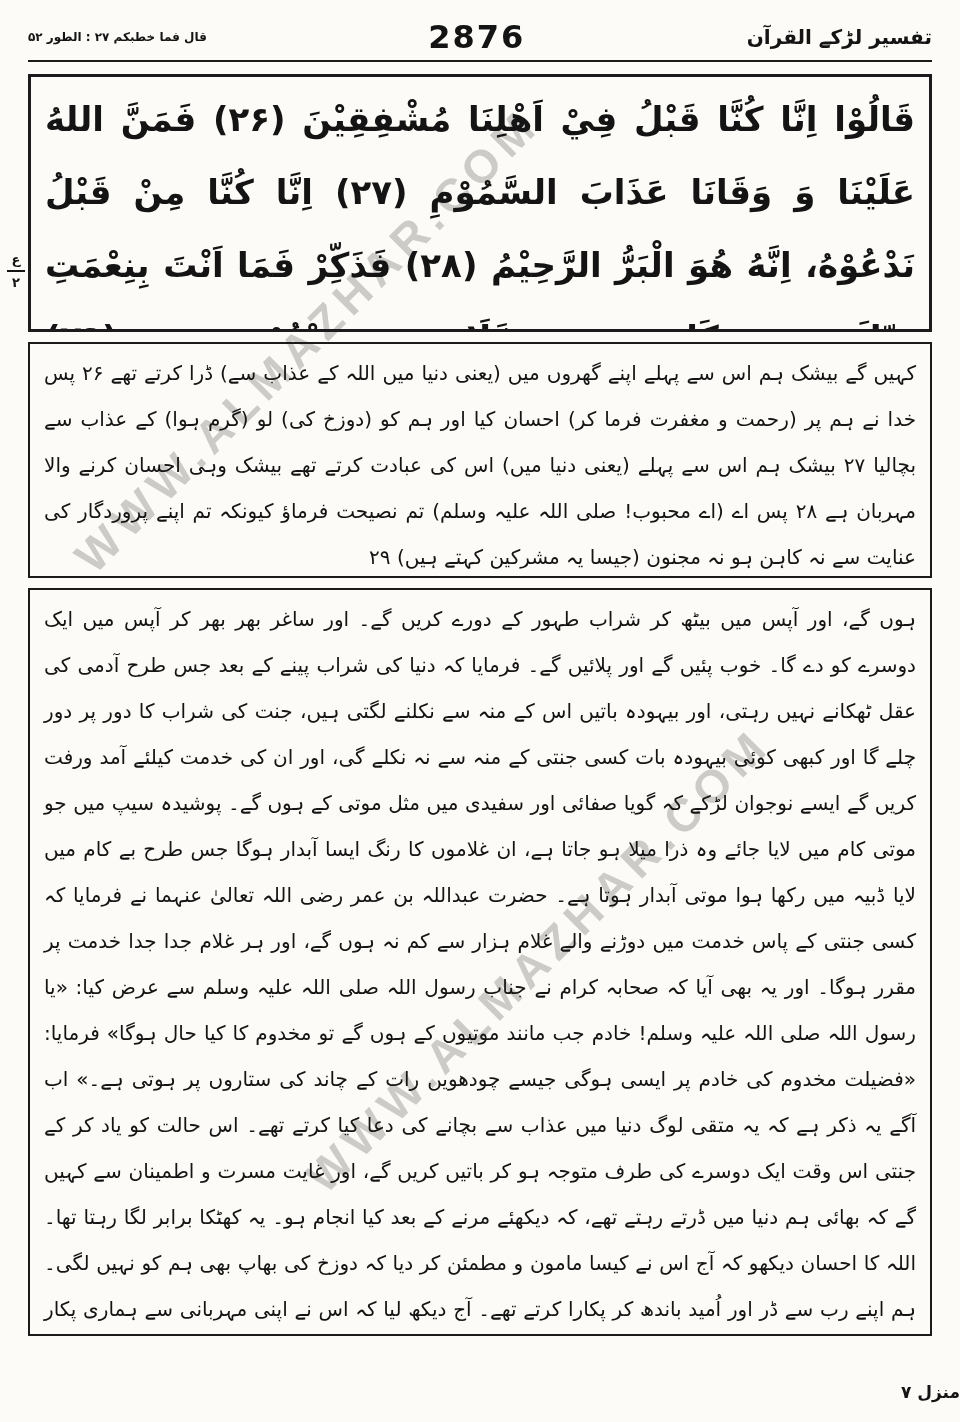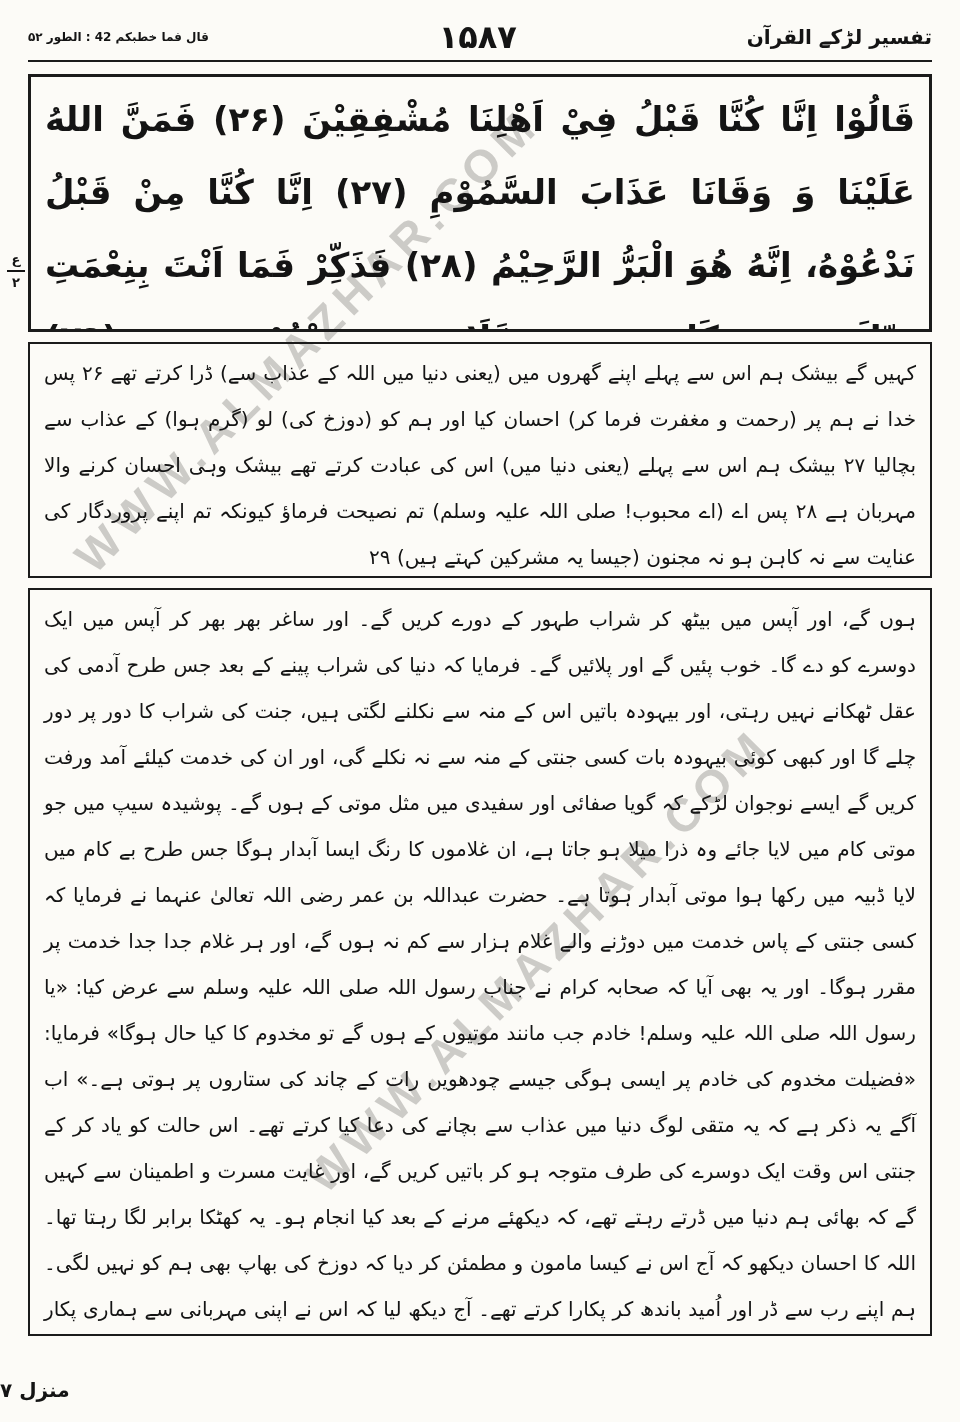--- a/index.html
+++ b/index.html
@@ -50,37 +50,37 @@
     font-size:20px; line-height:2.3;
     text-align:justify; text-align-last:right;
   }
   .side-marker {
     position:absolute; left:5px; top:252px; width:22px;
     text-align:center; font-size:13px; font-weight:bold; z-index:1;
   }
   .side-marker .bar { border-top:2px solid #141414; margin:3px 2px; }
   .pfooter {
     position:absolute; left:0; right:0; bottom:20px;
-    text-align:left; font-size:20px; font-weight:bold; z-index:1;
+    text-align:right; font-size:17px; font-weight:bold; z-index:1;
   }
 </style>
 </head>
 <body>
 
 <div class="page">
 
   <div class="watermark wm1">WWW.ALMAZHAR.COM</div>
   <div class="watermark wm2">WWW.ALMAZHAR.COM</div>
 
   <div class="content">
 
     <div class="hdr">
       <div class="hdr-title">تفسير لڑکے القرآن</div>
-      <div class="hdr-page">۱۵۸۷</div>
-      <div class="hdr-juz">قال فما خطبکم 42 : الطور ۵۲</div>
+      <div class="hdr-page">2876</div>
+      <div class="hdr-juz">قال فما خطبکم ۲۷ : الطور ۵۲</div>
     </div>
 
     <div class="rule"></div>
 
     <section class="box quran-box">
       <p class="quran-text">قَالُوْا اِنَّا كُنَّا قَبْلُ فِيْ اَهْلِنَا مُشْفِقِيْنَ (۲۶) فَمَنَّ اللهُ عَلَيْنَا وَ وَقَانَا عَذَابَ السَّمُوْمِ (۲۷) اِنَّا كُنَّا مِنْ قَبْلُ نَدْعُوْهُ، اِنَّهُ هُوَ الْبَرُّ الرَّحِيْمُ (۲۸) فَذَكِّرْ فَمَا اَنْتَ بِنِعْمَتِ رَبِّكَ بِكَاهِنٍ وَّلَا مَجْنُوْنٍ (۲۹)</p>
     </section>
 
     <section class="box trans-box">
       <p class="urdu">کہیں گے بیشک ہم اس سے پہلے اپنے گھروں میں (یعنی دنیا میں اللہ کے عذاب سے) ڈرا کرتے تھے ۲۶ پس خدا نے ہم پر (رحمت و مغفرت فرما کر) احسان کیا اور ہم کو (دوزخ کی) لو (گرم ہوا) کے عذاب سے بچالیا ۲۷ بیشک ہم اس سے پہلے (یعنی دنیا میں) اس کی عبادت کرتے تھے بیشک وہی احسان کرنے والا مہربان ہے ۲۸ پس اے (اے محبوب! صلی اللہ علیہ وسلم) تم نصیحت فرماؤ کیونکہ تم اپنے پروردگار کی عنایت سے نہ کاہن ہو نہ مجنون (جیسا یہ مشرکین کہتے ہیں) ۲۹</p>

